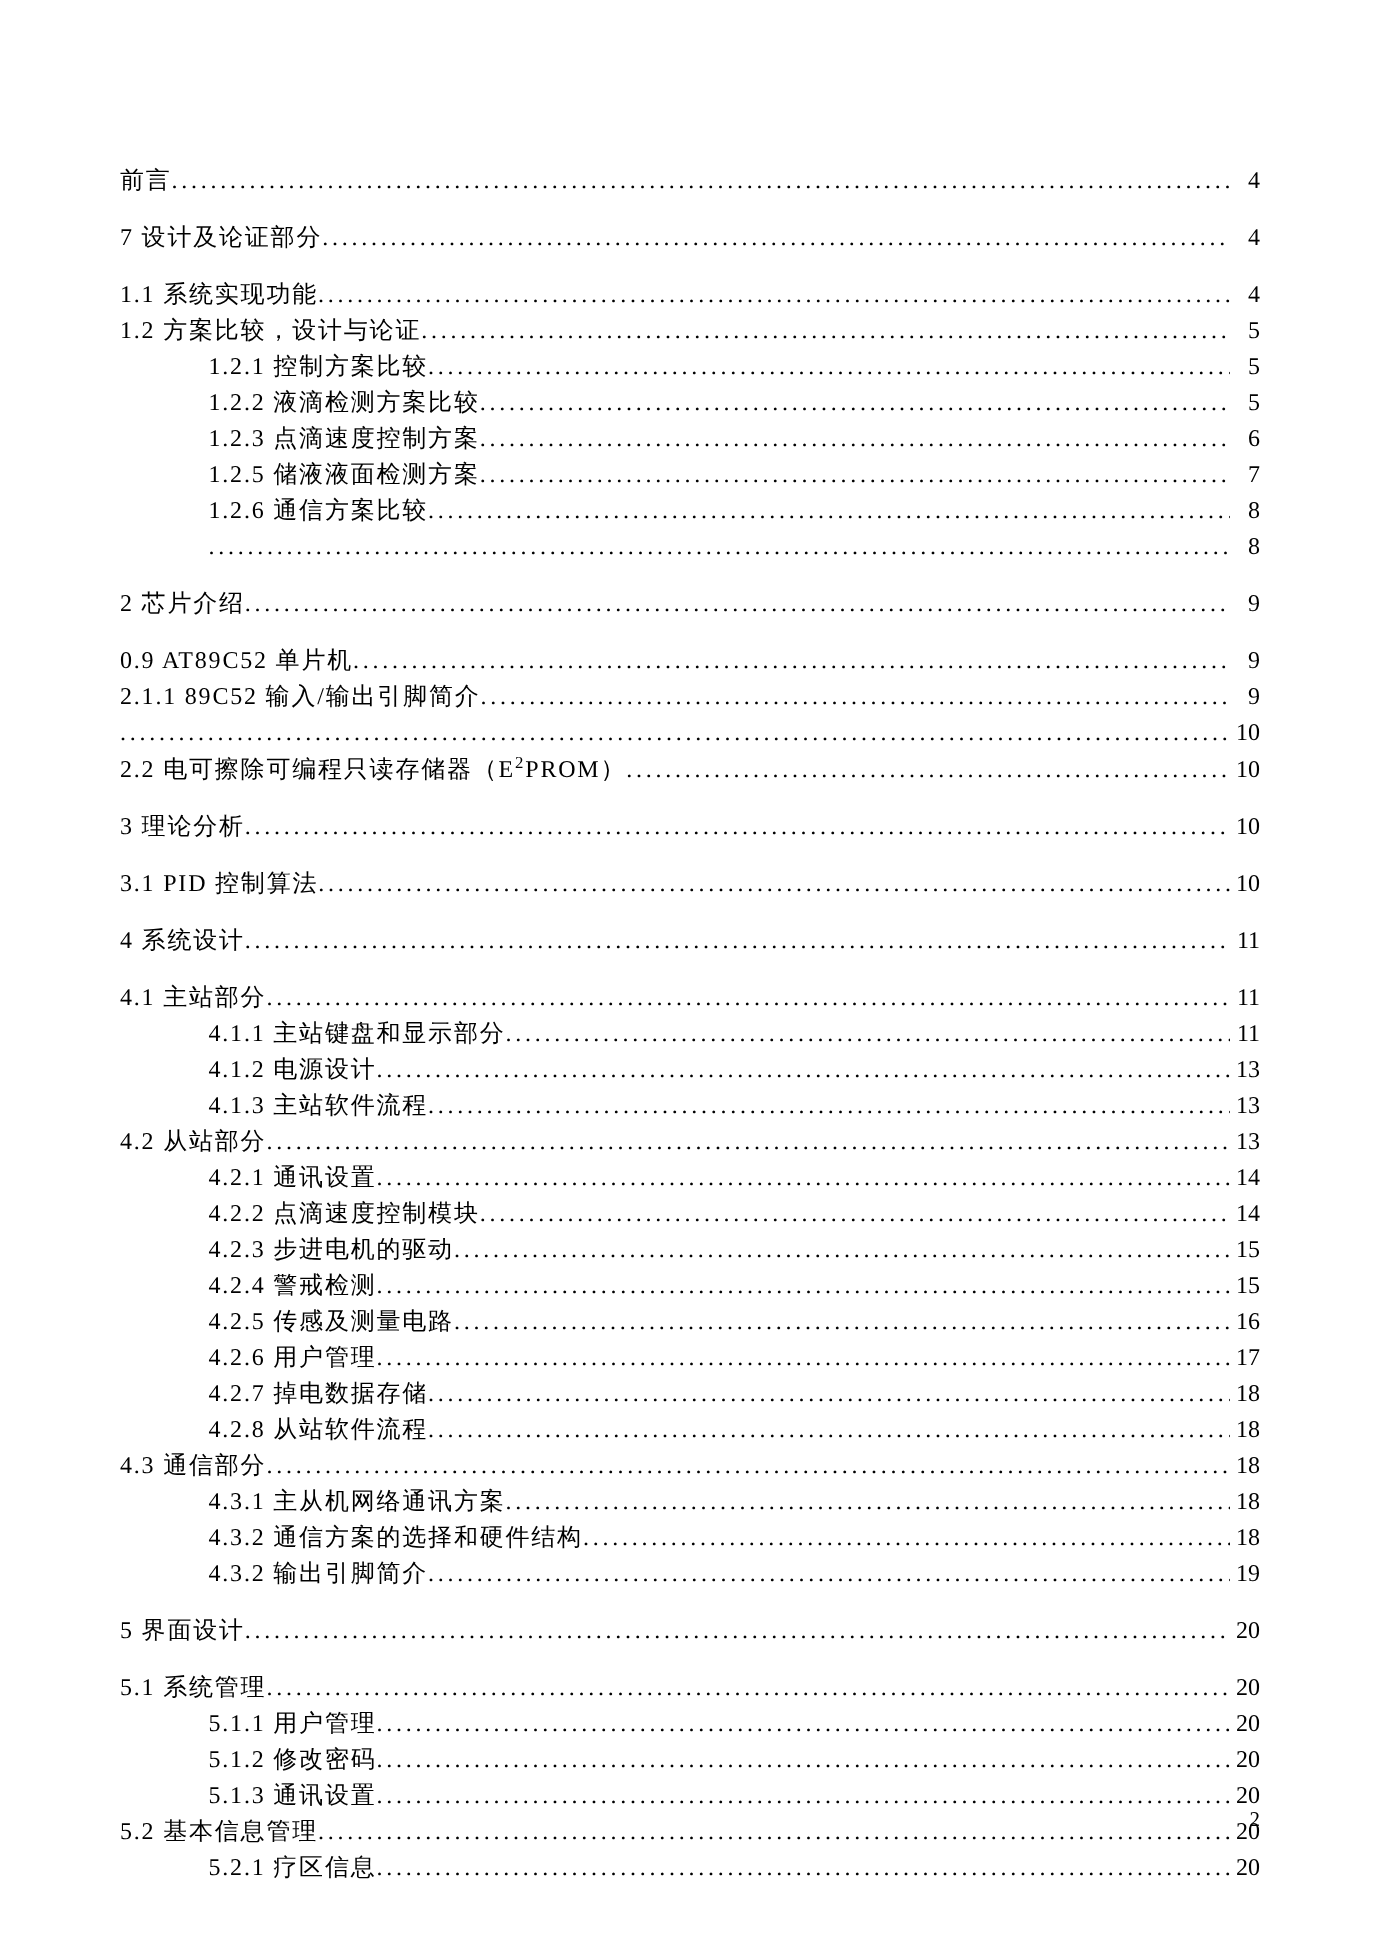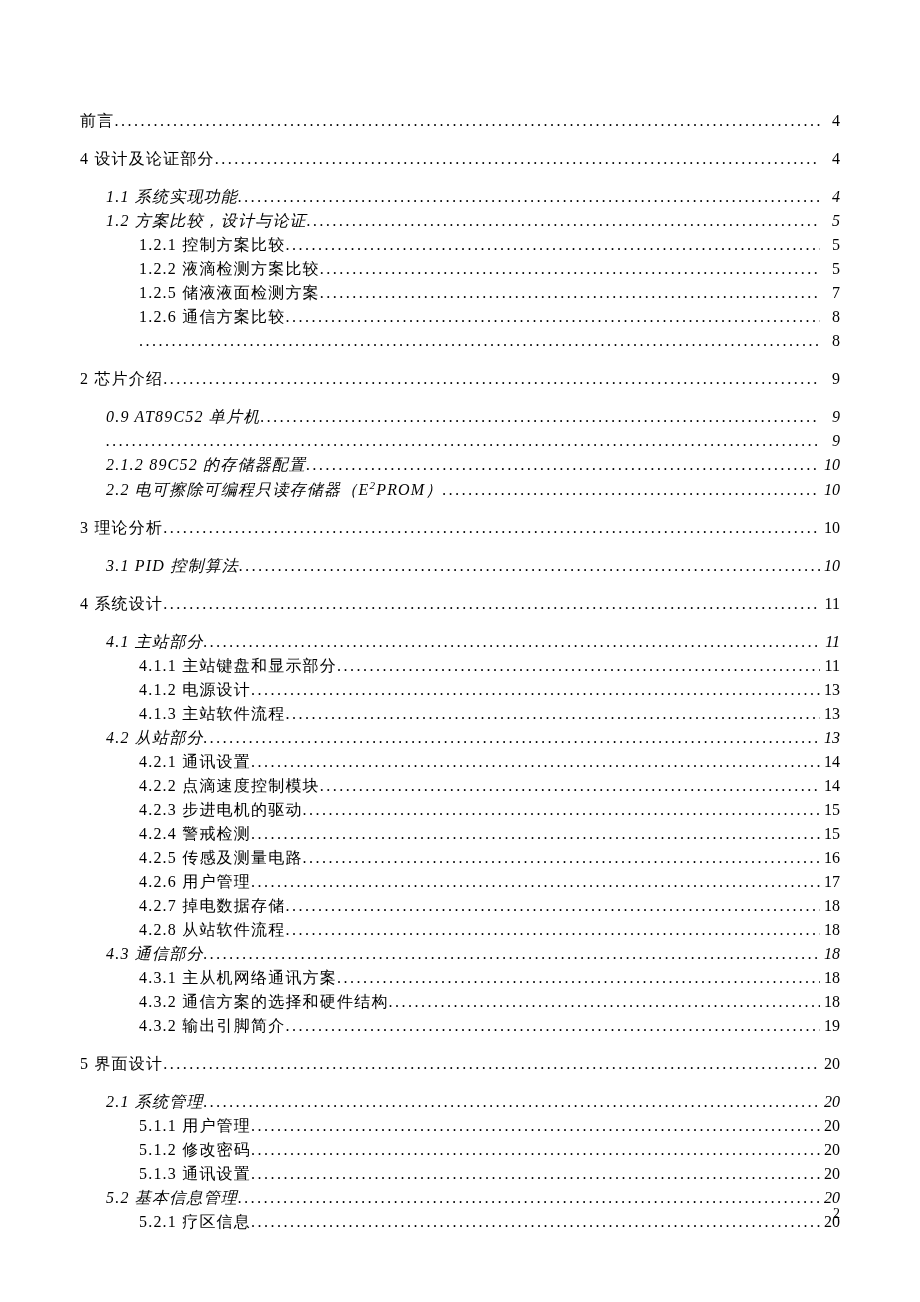--- a/index.html
+++ b/index.html
@@ -26,22 +26,20 @@
       letter-spacing: 1px;
       white-space: nowrap;
     }
     .toc-level-0 {
       margin-left: 0px;
       margin-bottom: 14px;
       margin-top: 14px;
       justify-content: center;
     }
     .toc-level-1 {
-      margin-left: 26px;
-      font-style: italic;
     }
     .toc-level-2 {
       margin-left: 59px;
     }
     .leader {
       flex: 1;
       overflow: hidden;
       letter-spacing: 2.5px;
       font-size: 16px;
       position: relative;
@@ -74,21 +72,21 @@
 <body>
 
 <div class="page-container">
   <div id="toc-root">
       <div class="toc-line toc-level-0">
         <span class="label-text">前言</span>
         <span class="leader"></span>
         <span class="page-num">4</span>
       </div>
       <div class="toc-line toc-level-0">
-        <span class="label-text">4 设计及论证部分</span>
+        <span class="label-text">7 设计及论证部分</span>
         <span class="leader"></span>
         <span class="page-num">4</span>
       </div>
       <div class="toc-line toc-level-1">
         <span class="label-text">1.1 系统实现功能</span>
         <span class="leader"></span>
         <span class="page-num">4</span>
       </div>
       <div class="toc-line toc-level-1">
         <span class="label-text">1.2 方案比较，设计与论证</span>
@@ -99,20 +97,25 @@
         <span class="label-text">1.2.1 控制方案比较</span>
         <span class="leader"></span>
         <span class="page-num">5</span>
       </div>
       <div class="toc-line toc-level-2">
         <span class="label-text">1.2.2 液滴检测方案比较</span>
         <span class="leader"></span>
         <span class="page-num">5</span>
       </div>
       <div class="toc-line toc-level-2">
+        <span class="label-text">1.2.3 点滴速度控制方案</span>
+        <span class="leader"></span>
+        <span class="page-num">6</span>
+      </div>
+      <div class="toc-line toc-level-2">
         <span class="label-text">1.2.5 储液液面检测方案</span>
         <span class="leader"></span>
         <span class="page-num">7</span>
       </div>
       <div class="toc-line toc-level-2">
         <span class="label-text">1.2.6 通信方案比较</span>
         <span class="leader"></span>
         <span class="page-num">8</span>
       </div>
       <div class="toc-line toc-level-2">
@@ -123,25 +126,25 @@
         <span class="label-text">2 芯片介绍</span>
         <span class="leader"></span>
         <span class="page-num">9</span>
       </div>
       <div class="toc-line toc-level-1">
         <span class="label-text">0.9 AT89C52 单片机</span>
         <span class="leader"></span>
         <span class="page-num">9</span>
       </div>
       <div class="toc-line toc-level-1">
+        <span class="label-text">2.1.1 89C52 输入/输出引脚简介</span>
         <span class="leader"></span>
         <span class="page-num">9</span>
       </div>
       <div class="toc-line toc-level-1">
-        <span class="label-text">2.1.2 89C52 的存储器配置</span>
         <span class="leader"></span>
         <span class="page-num">10</span>
       </div>
       <div class="toc-line toc-level-1">
         <span class="label-text">2.2 电可擦除可编程只读存储器（E<sup>2</sup>PROM）</span>
         <span class="leader"></span>
         <span class="page-num">10</span>
       </div>
       <div class="toc-line toc-level-0">
         <span class="label-text">3 理论分析</span>
@@ -242,21 +245,21 @@
         <span class="label-text">4.3.2 输出引脚简介</span>
         <span class="leader"></span>
         <span class="page-num">19</span>
       </div>
       <div class="toc-line toc-level-0">
         <span class="label-text">5 界面设计</span>
         <span class="leader"></span>
         <span class="page-num">20</span>
       </div>
       <div class="toc-line toc-level-1">
-        <span class="label-text">2.1 系统管理</span>
+        <span class="label-text">5.1 系统管理</span>
         <span class="leader"></span>
         <span class="page-num">20</span>
       </div>
       <div class="toc-line toc-level-2">
         <span class="label-text">5.1.1 用户管理</span>
         <span class="leader"></span>
         <span class="page-num">20</span>
       </div>
       <div class="toc-line toc-level-2">
         <span class="label-text">5.1.2 修改密码</span>

